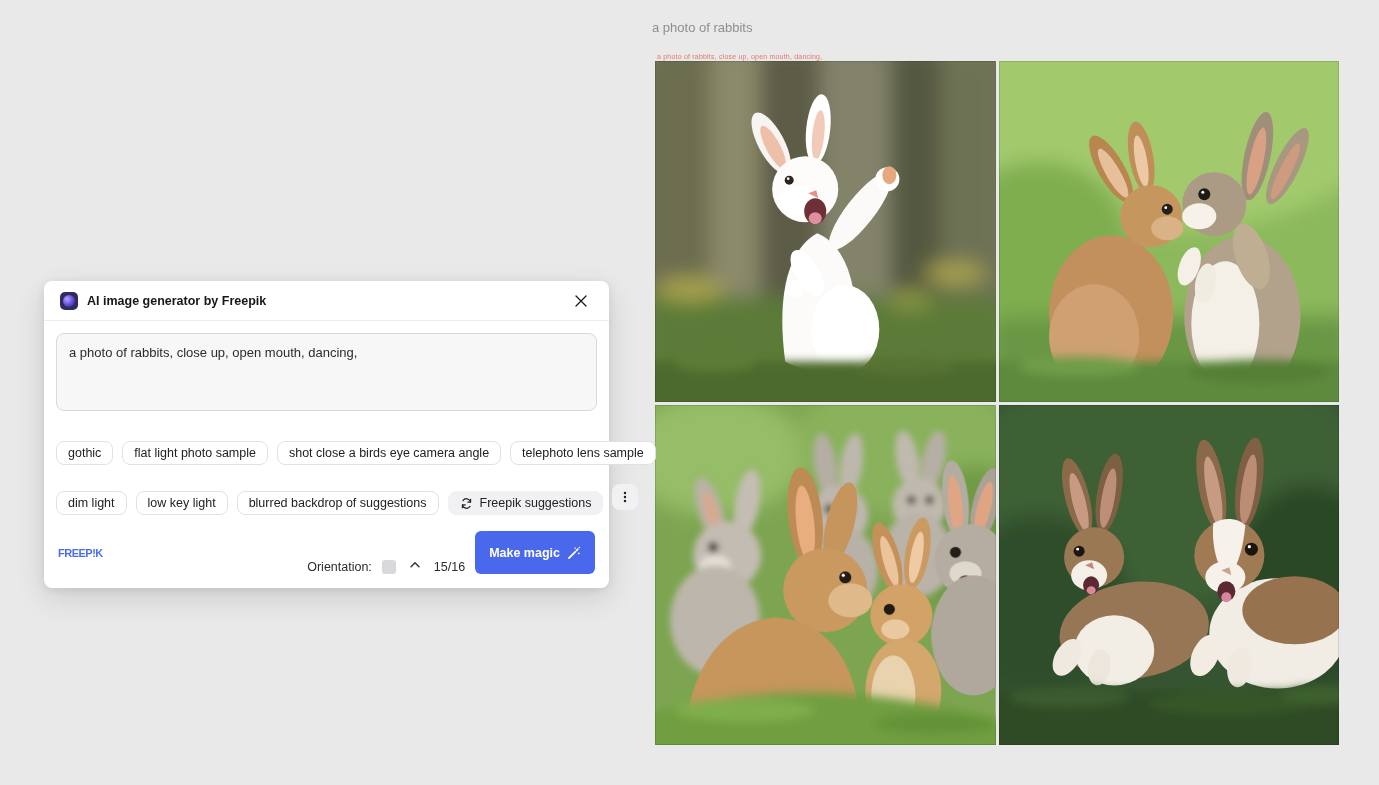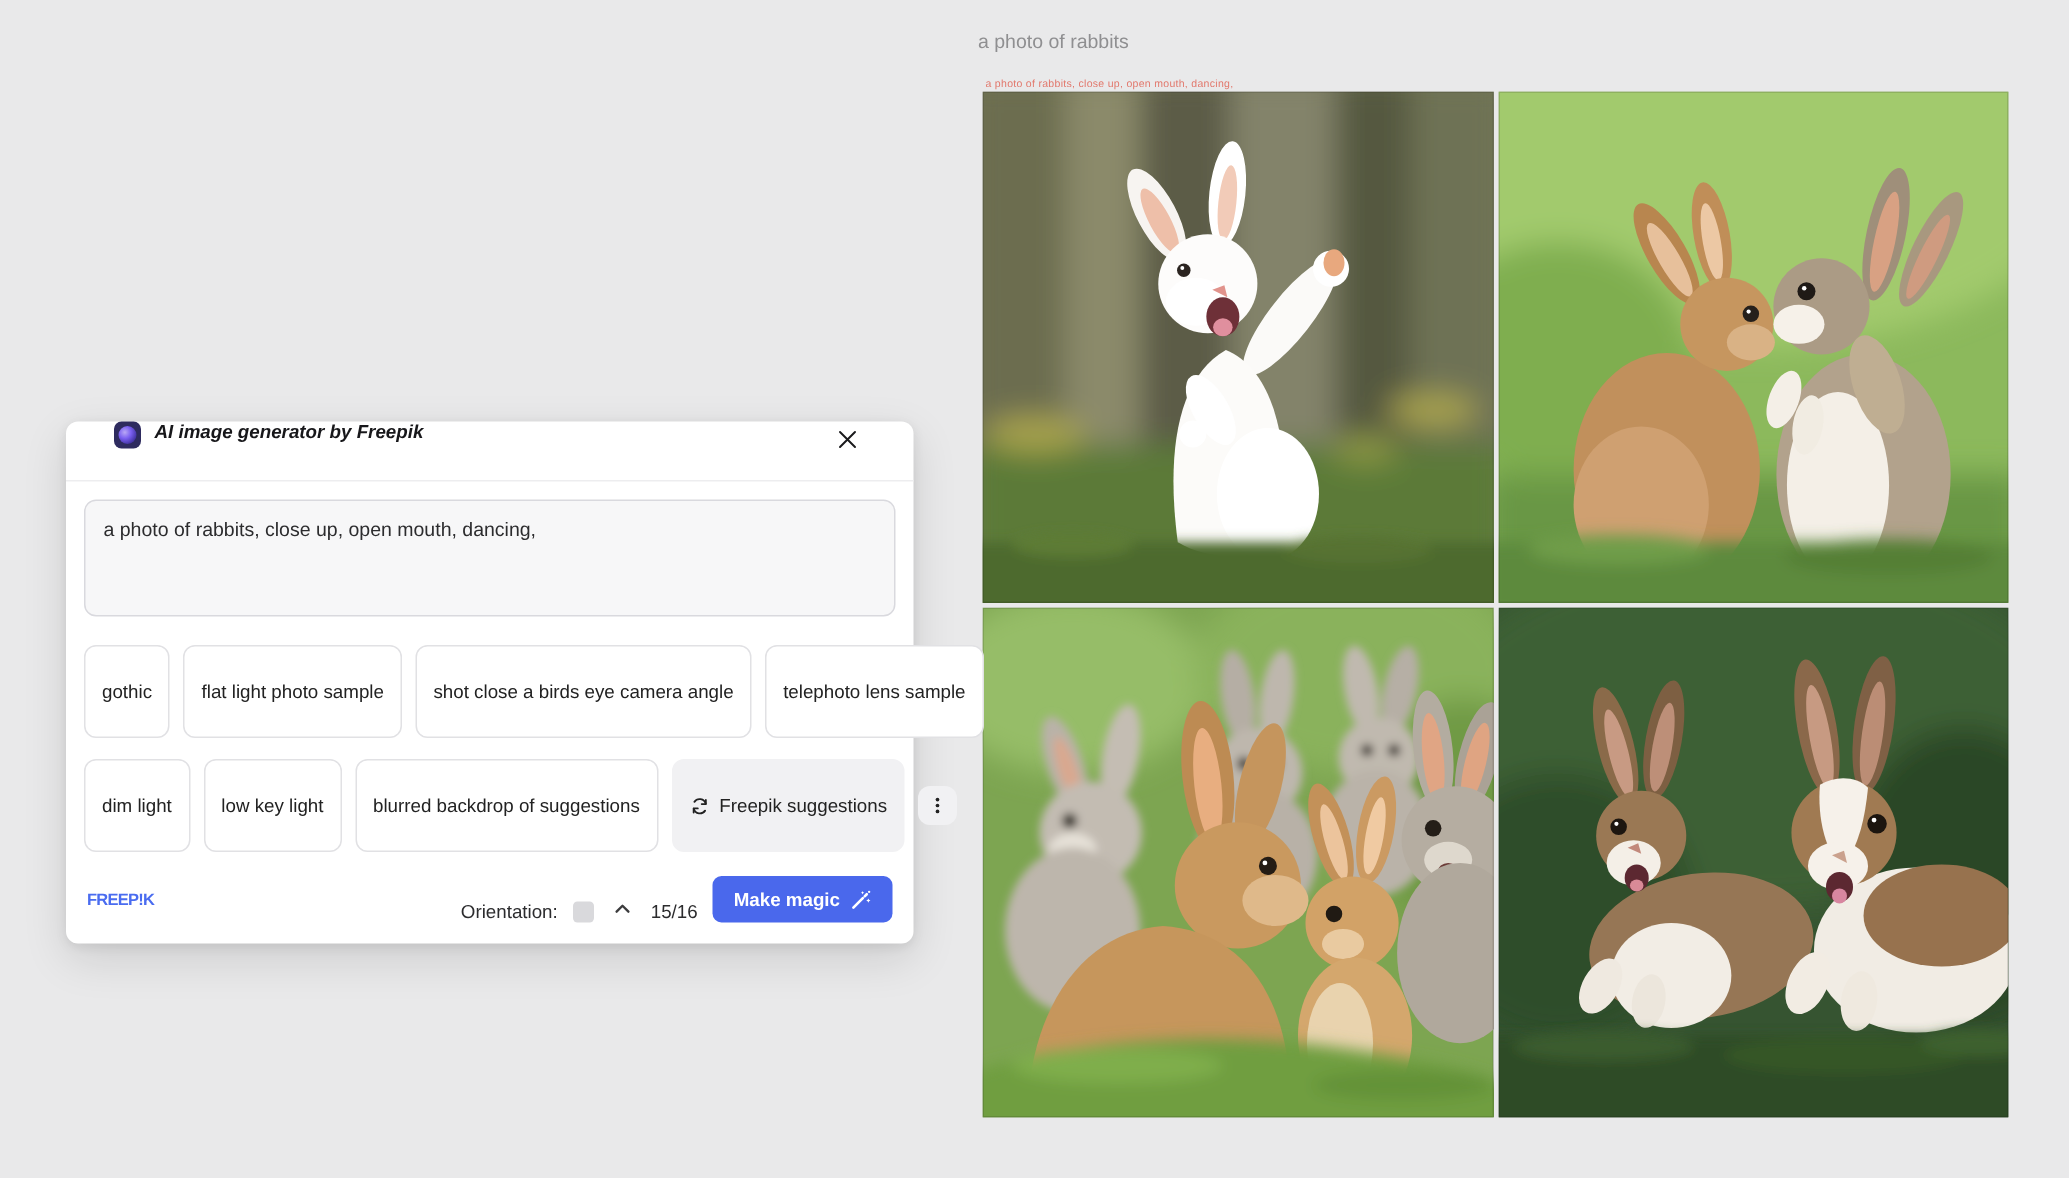--- a/index.html
+++ b/index.html
@@ -35,22 +35,22 @@
   .result-cell svg { display:block; width:100%; height:100%; }
 
   
   .modal {
     position:absolute; left:44px; top:281px;
     width:565px;
     background:#ffffff; border-radius:8px;
     box-shadow:0 10px 30px rgba(0,0,0,.12), 0 2px 8px rgba(0,0,0,.08);
   }
   .modal-header {
-    height:40px; display:flex; 
-    padding:0 32px; border-bottom:1px solid #ededef;font-style:italic;
+    height:40px; display:flex; align-items:center;
+    padding:0 16px; border-bottom:1px solid #ededef;
   }
   .app-icon {
     width:18px; height:18px; border-radius:5px;
     background:#2e2b5f; position:relative; flex:0 0 auto;
   }
   .app-icon::after {
     content:""; position:absolute; inset:3px; border-radius:50%;
     background:radial-gradient(circle at 35% 35%, #b9a8f5 0%, #7a5ff0 38%, #4636a8 72%, #241f55 100%);
   }
   .modal-title { margin-left:9px; font-size:12.5px; font-weight:bold; color:#17171a; }
@@ -62,22 +62,22 @@
   .modal-body { padding:12px 12px 14px 12px; }
   .prompt-box {
     width:100%; height:78px; resize:none;
     background:#f7f7f8; border:1px solid #d9d9de; border-radius:8px;
     padding:10px 12px; font-size:13px; color:#2c2c2e;
     font-family:"Liberation Sans", sans-serif; line-height:1.35; outline:none;
   }
   .chips-row { display:flex; gap:9px; margin-top:14px; align-items:center; }
   .chip {
     background:#fff; border:1px solid #e1e1e4; border-radius:8px;
-    padding:23px 11px; font-size:12.5px; color:#222; white-space:nowrap;
-    cursor:pointer; font-family:"Liberation Sans", sans-serif;
+    padding:4px 11px; font-size:12.5px; color:#222; white-space:nowrap;
+    cursor:pointer; font-family:"Liberation Sans", sans-serif;margin-top:12px;
   }
   .chip-gray {
     background:#f1f1f3; border:1px solid #f1f1f3;
     display:flex; align-items:center; gap:7px; font-weight:normal;
   }
   .kebab-btn {
     width:26px; height:26px; border:none; border-radius:8px;
     background:#f1f1f3; display:flex; align-items:center; justify-content:center;
     cursor:pointer; flex:0 0 auto;
   }
@@ -91,21 +91,21 @@
   .footer-controls { margin-left:auto; display:flex; align-items:flex-end; gap:10px; }
   .orientation-label { font-size:12.5px; color:#2c2c2e; }
   .orientation-swatch {
     width:14px; height:14px; background:#d9d9dc; border-radius:3px;
     border:none; cursor:pointer;
   }
   .chevron-btn { background:none; border:none; cursor:pointer; display:flex; padding:2px; }
   .page-counter { font-size:12.5px; color:#2c2c2e; }
   .magic-btn {
     background:#4a68ec; color:#fff; border:none; border-radius:6px;
-    height:31px; padding:0 14px; font-size:12.5px; font-weight:bold;
+    height:43px; padding:0 14px; font-size:12.5px; font-weight:bold;
     display:flex; align-items:center; gap:7px; cursor:pointer;
     font-family:"Liberation Sans", sans-serif;
   }
 </style>
 </head>
 <body>
 
 <div class="stage">
 
   <div class="caption">a photo of rabbits</div>

